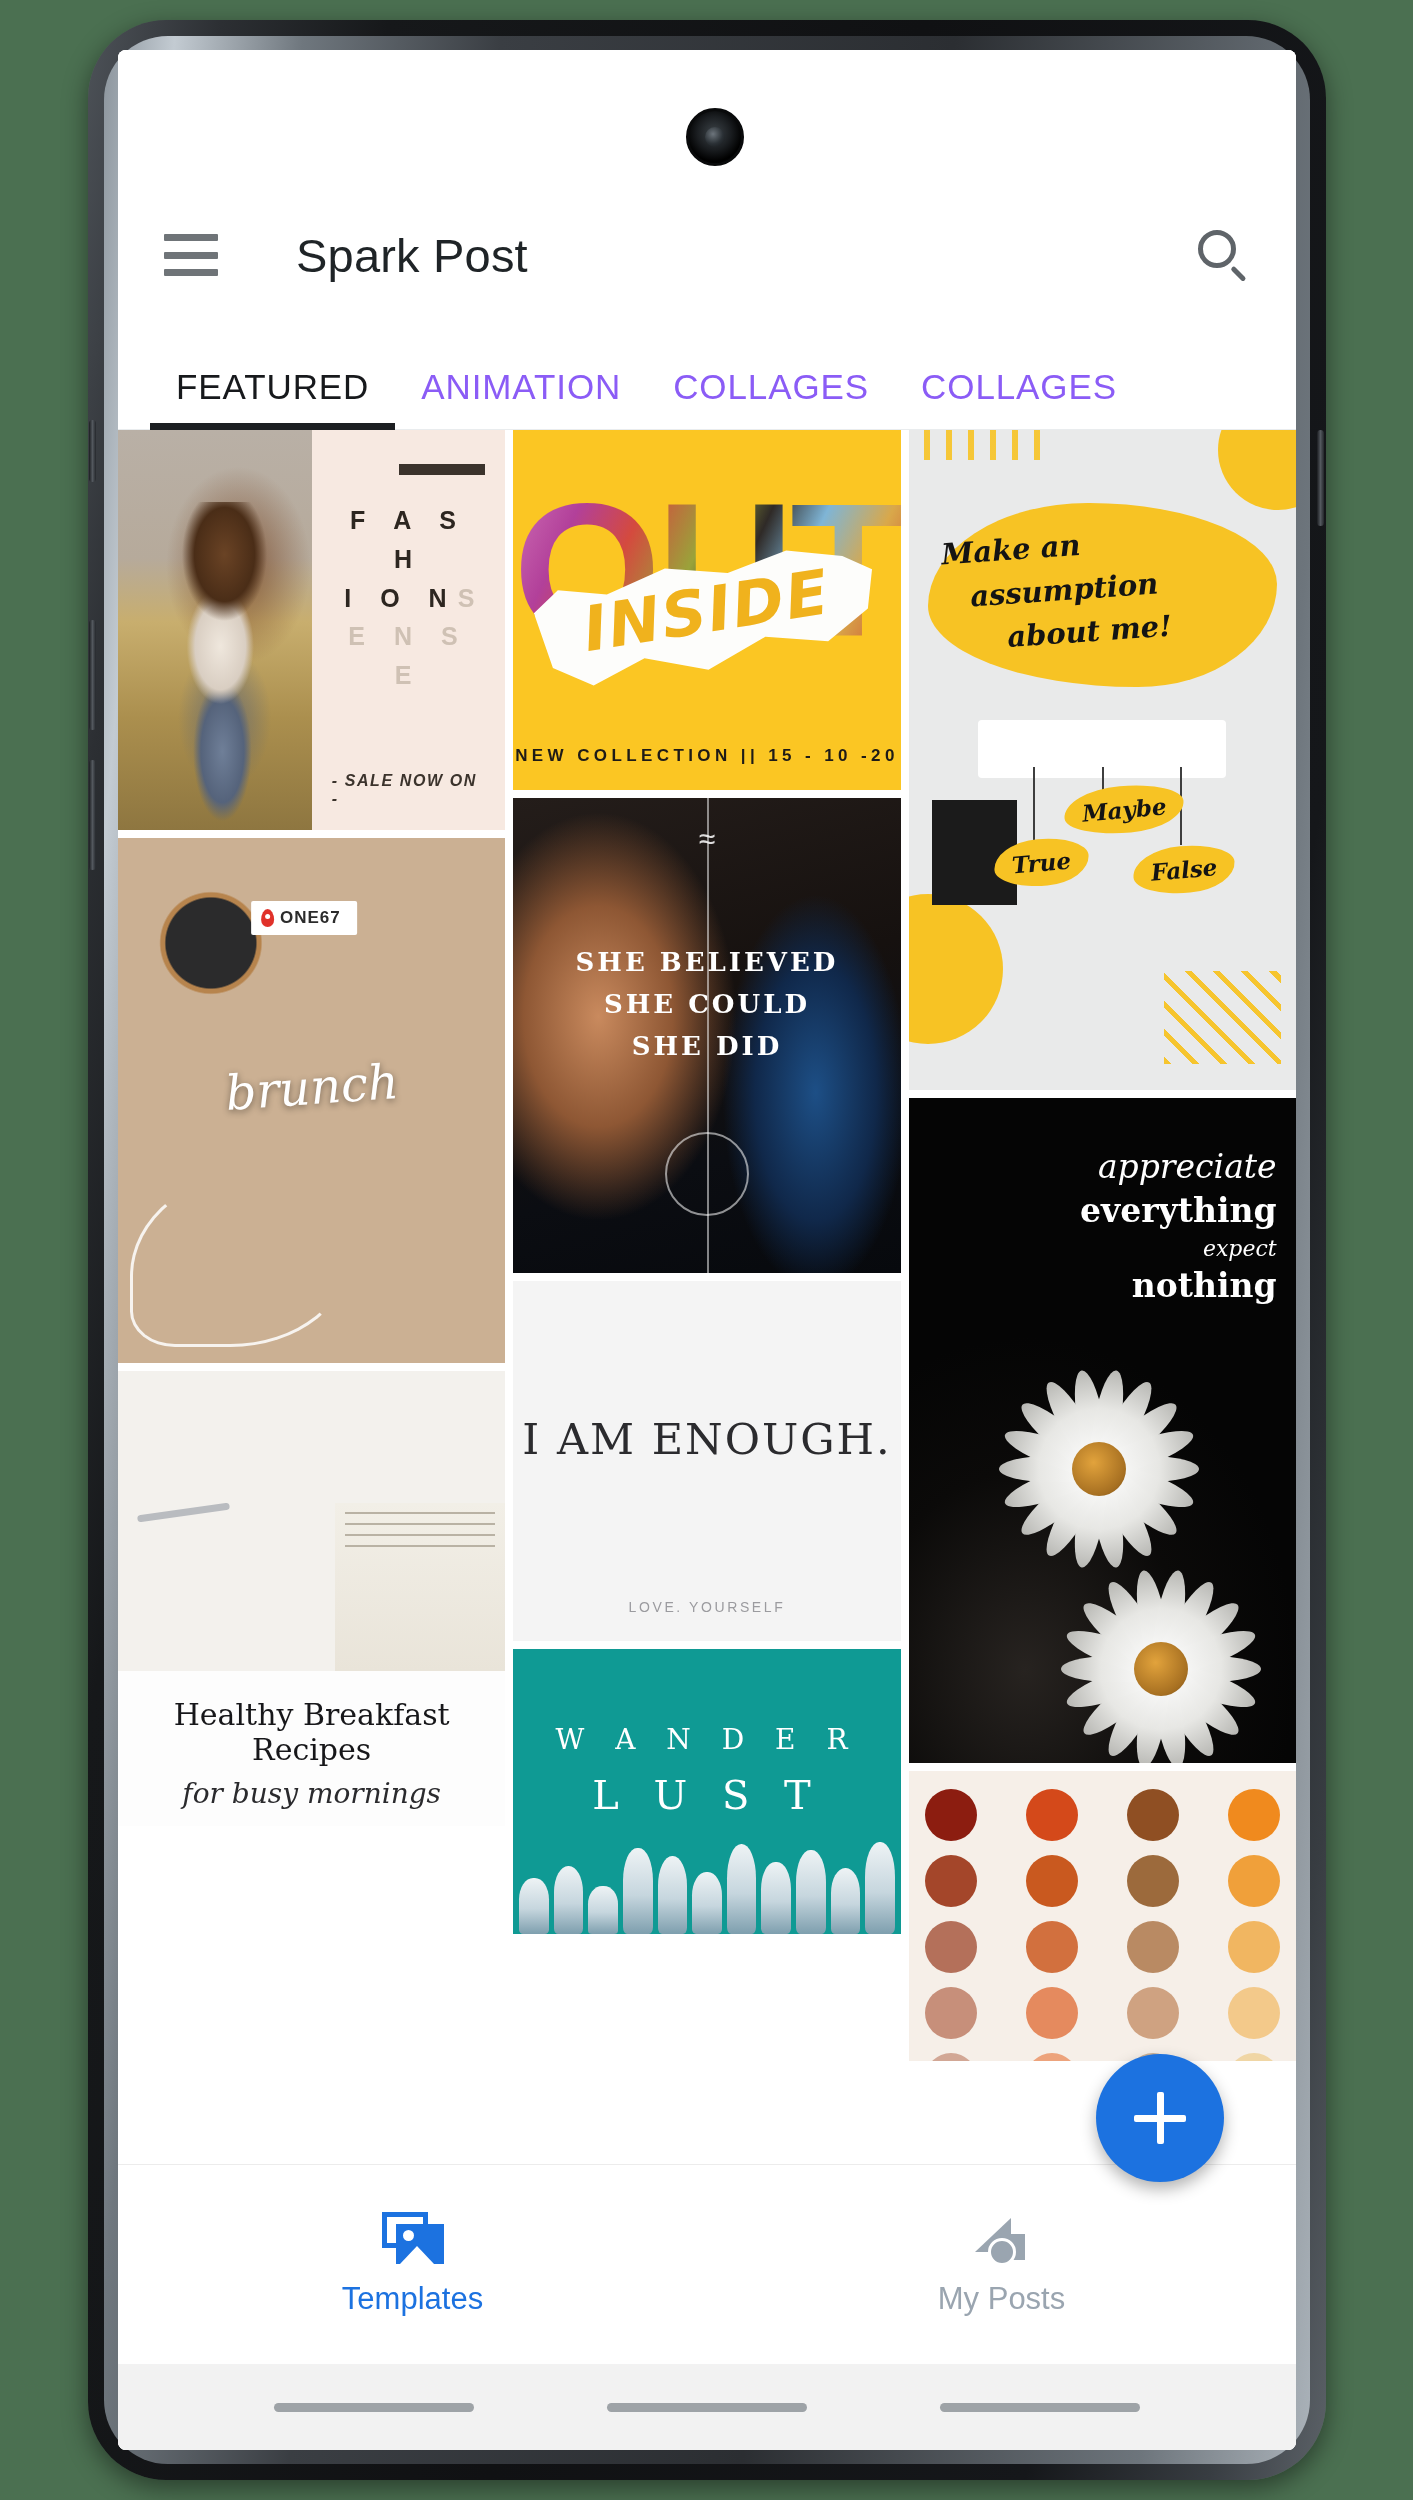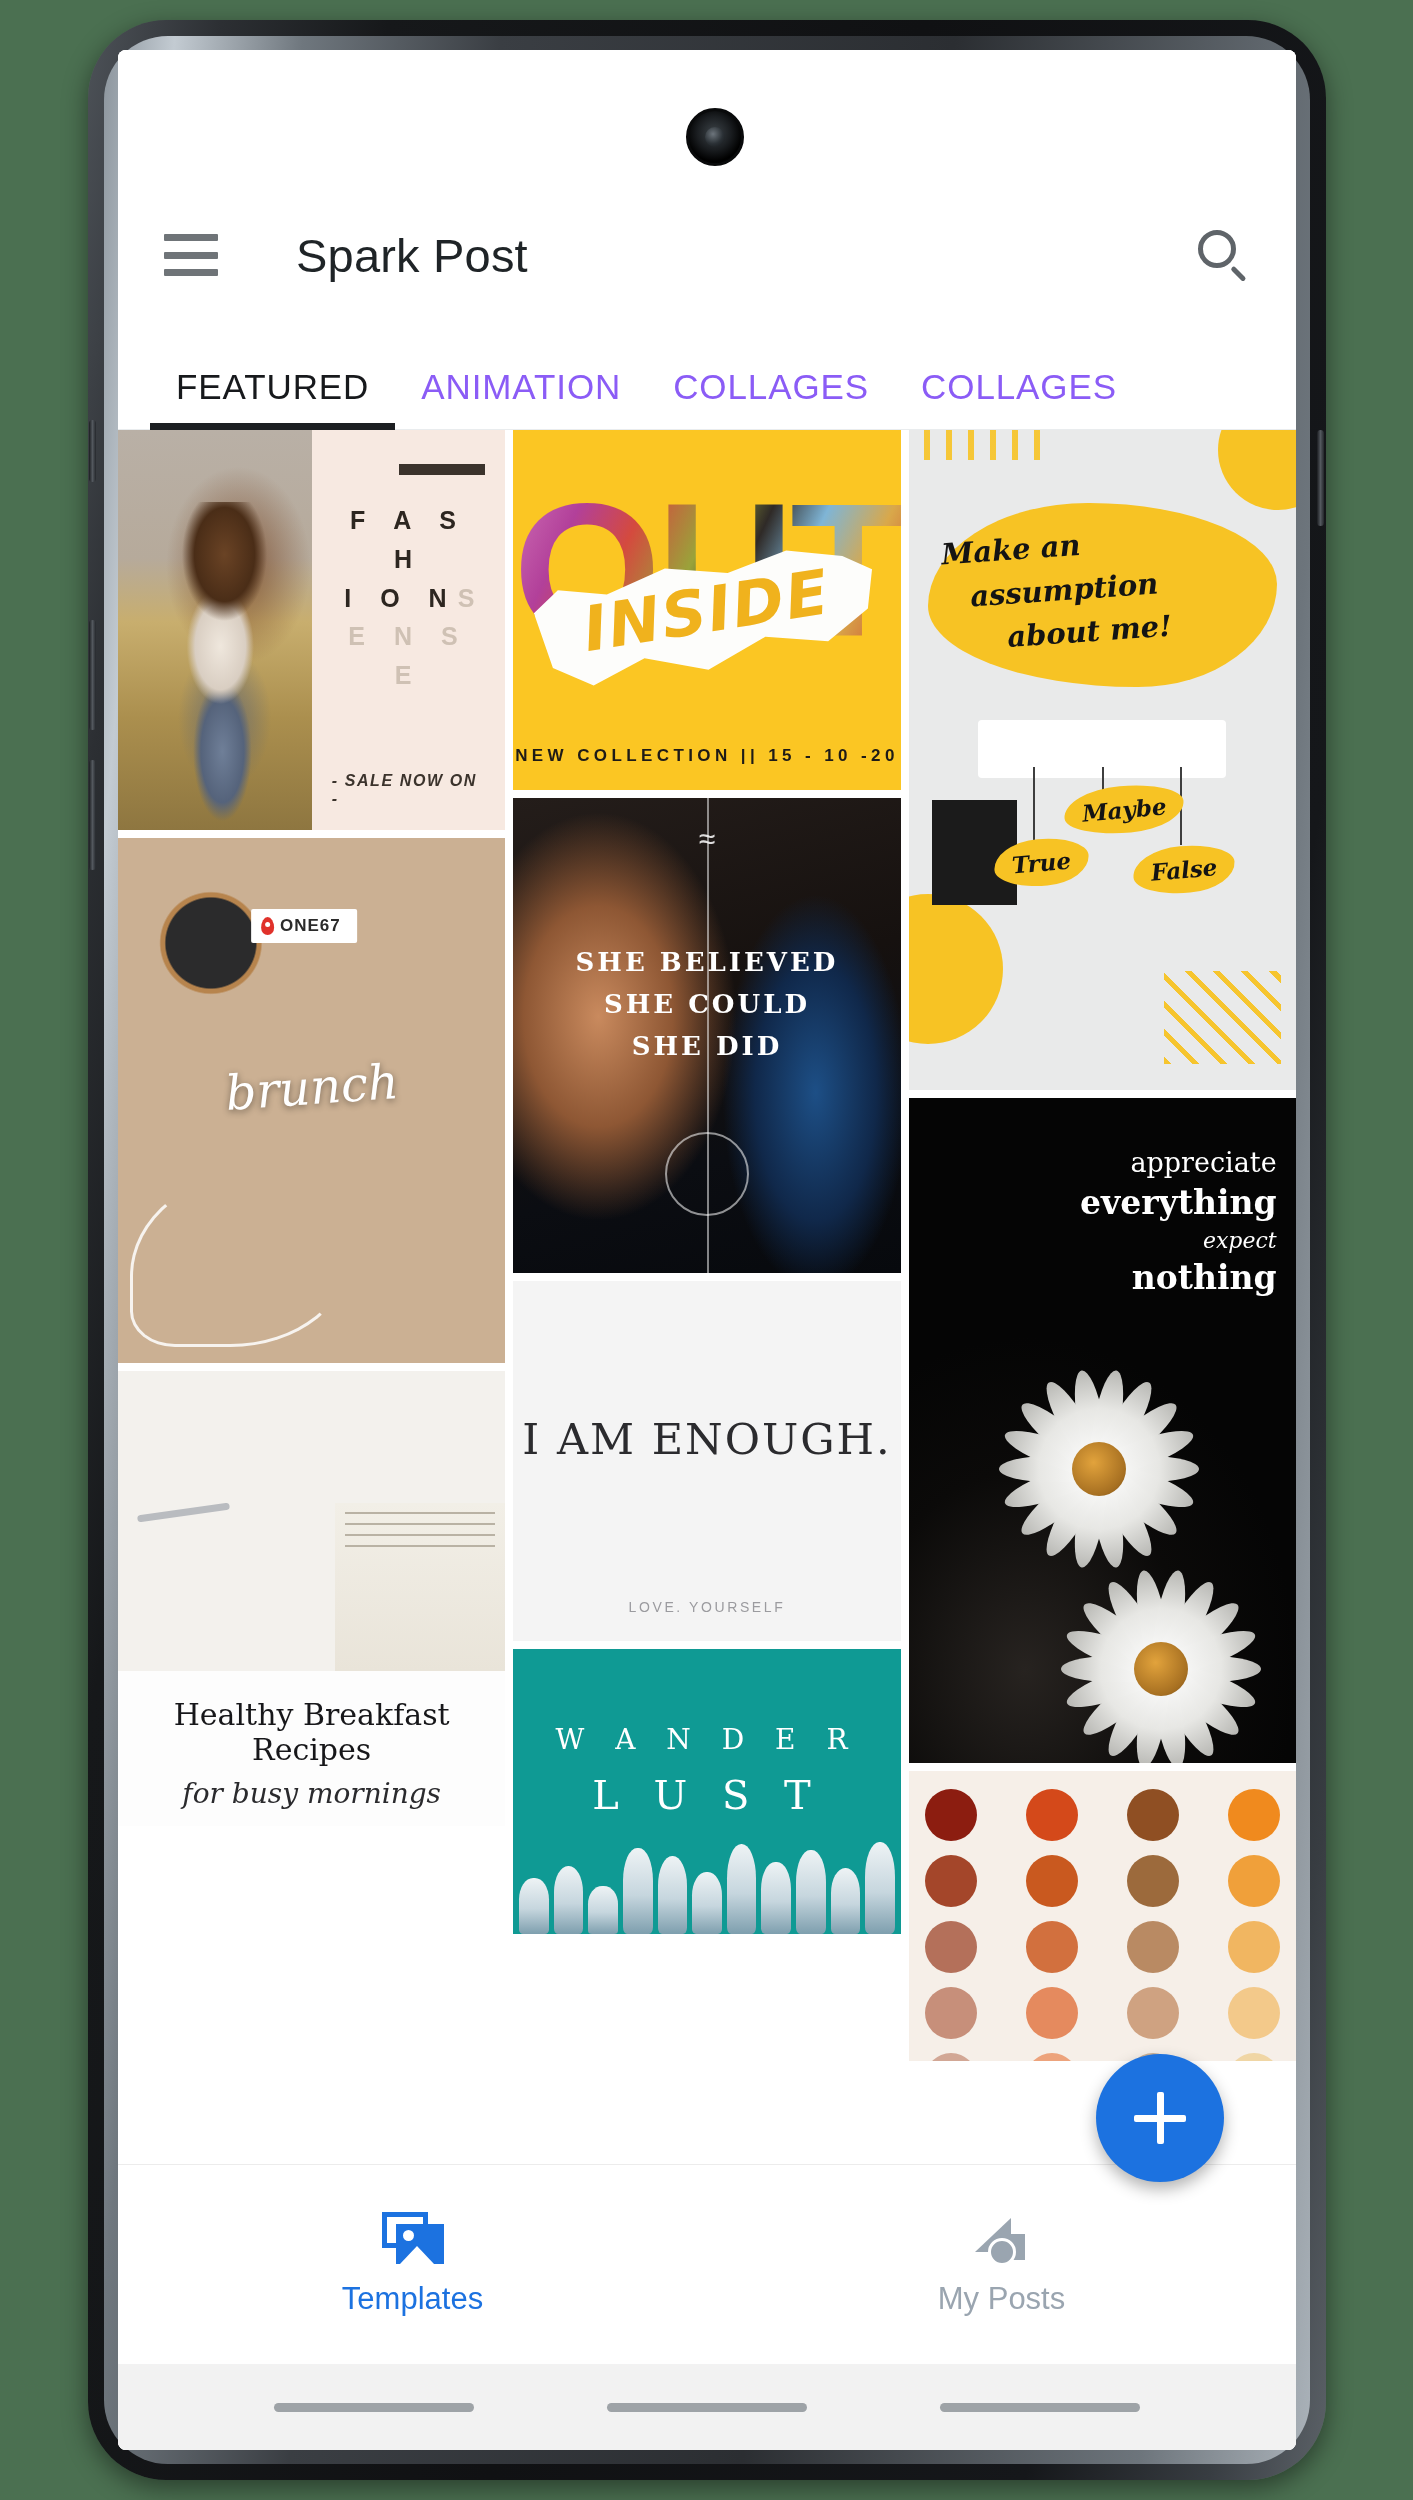--- a/index.html
+++ b/index.html
@@ -197,21 +197,20 @@
     position: relative;
   }
   .c-brunch .tag {
     position: absolute; left: 48%; top: 12%;
     transform: translateX(-50%);
     background: #fff; color: #2b2b2b;
     font-size: 17px; font-weight: bold; letter-spacing: 1px;
     padding: 7px 16px 7px 10px;
     display: flex; align-items: center; gap: 6px;
     border-radius: 2px;
-    margin-top: 8px;
   }
   .c-brunch .tag .pin { width: 13px; height: 18px; background:#e0312a; border-radius: 50% 50% 50% 50%/60% 60% 40% 40%; position: relative; }
   .c-brunch .tag .pin::after{content:"";position:absolute;left:4px;top:5px;width:5px;height:5px;border-radius:50%;background:#fff;}
   .c-brunch .script {
     position: absolute; left: 50%; top: 42%;
     transform: translateX(-50%) rotate(-4deg);
     color: #fff; font-family: "DejaVu Serif", serif;
     font-style: italic; font-size: 48px;
     text-shadow: 0 2px 7px rgba(0,0,0,.45);
   }
@@ -380,21 +379,21 @@
   }
 
   
   .c-daisy { height: 665px; position: relative; overflow: hidden;
     background: radial-gradient(ellipse 70% 50% at 30% 86%, #272320 0%, #0b0a09 60%, #050505 100%);
   }
   .c-daisy .quote {
     position: absolute; right: 5%; top: 7%;
     text-align: right; color: #fff; line-height: 1.36;
   }
-  .c-daisy .q1 { font-family:"DejaVu Serif", serif; font-size: 27px; }
+  .c-daisy .q1 { font-family:"DejaVu Serif", serif; font-style: italic; font-size: 33px; }
   .c-daisy .q2 { font-family:"DejaVu Serif", serif; font-weight: bold; font-size: 33px; }
   .c-daisy .q3 { font-family:"DejaVu Serif", serif; font-style: italic; font-size: 22px; }
   .c-daisy .q4 { font-family:"DejaVu Serif", serif; font-weight: bold; font-size: 33px; }
   .daisy { position:absolute; width: 210px; height: 210px; }
   .daisy .core { position:absolute; left:50%; top:50%; width: 54px; height: 54px; margin:-27px 0 0 -27px; border-radius:50%;
     background: radial-gradient(circle at 40% 38%, #e2a33c 0%, #a66f21 70%, #6f4712 100%); z-index:2;}
   .daisy span { position:absolute; left:50%; top:50%; width: 100px; height: 26px; margin-top:-13px;
     background: linear-gradient(90deg,#ffffff 0%, #e7e7e4 60%, #b8b8b4 100%);
     border-radius: 0 50% 50% 0 / 0 50% 50% 0;
     transform-origin: 0 50%; }

